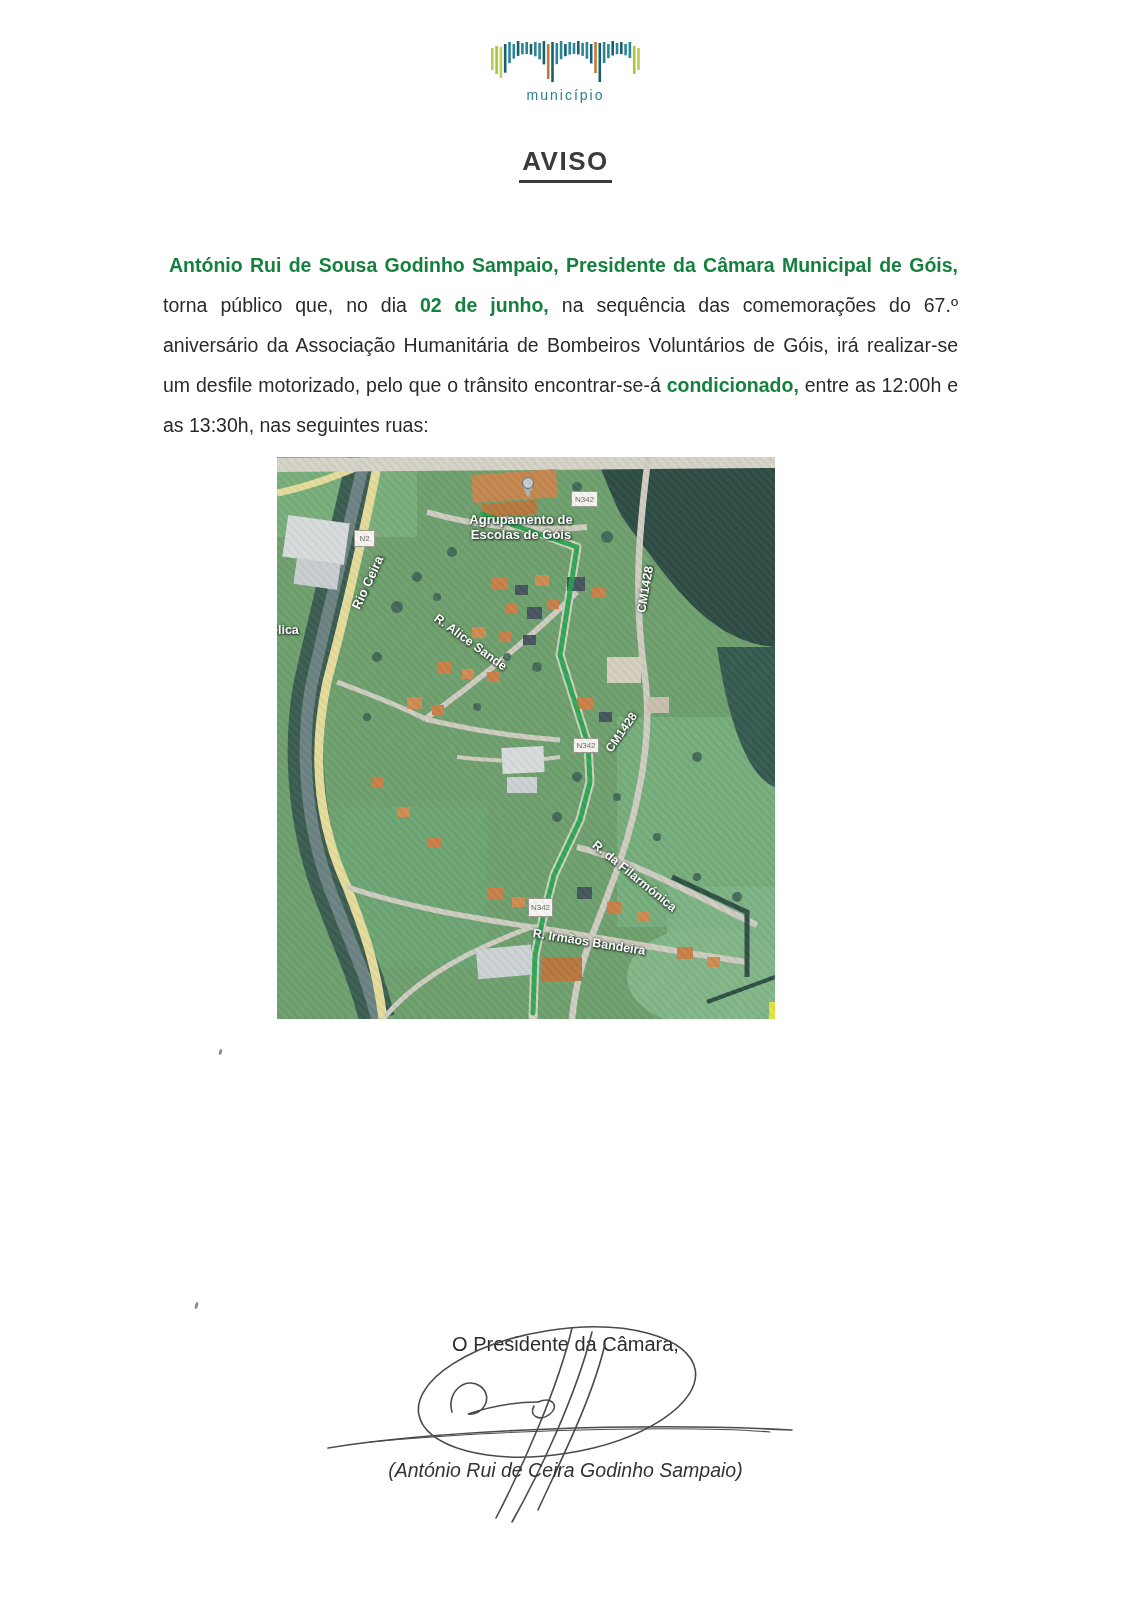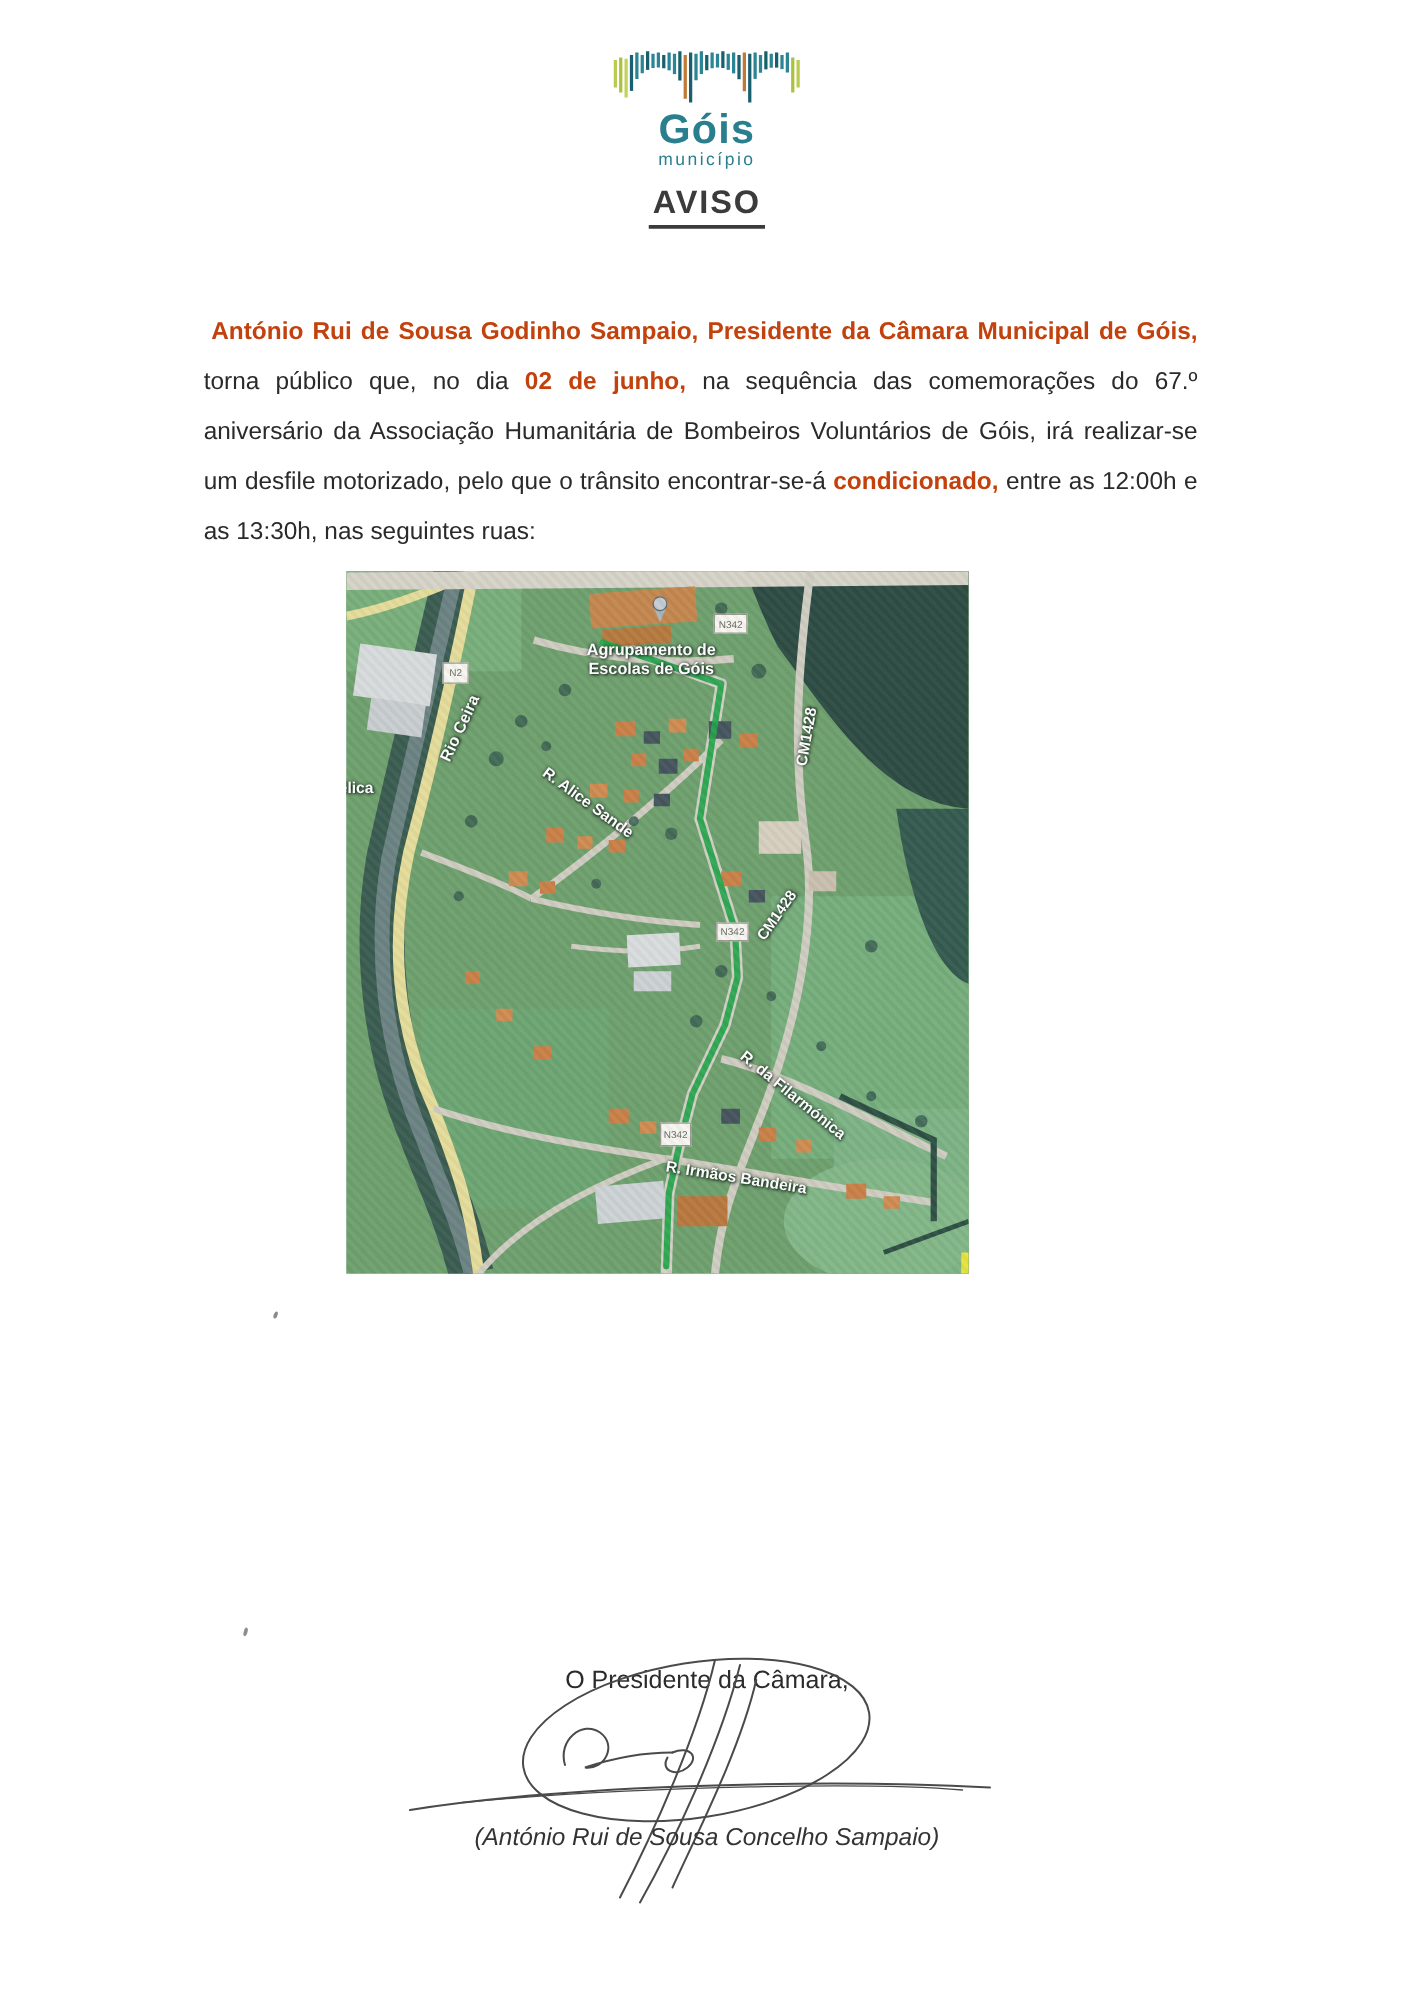--- a/index.html
+++ b/index.html
@@ -13,21 +13,21 @@
   .logo svg{display:block;margin:0 auto;}
   .logo-name{font-size:33px;font-weight:bold;color:#2a7f8e;line-height:30px;letter-spacing:1px;margin-top:2px;}
   .logo-sub{font-size:14px;color:#2a7f8e;letter-spacing:2px;margin-top:1px;text-align:center;}
   
   .title-wrap{position:absolute;top:146px;left:0;width:100%;text-align:center;}
   .title{display:inline-block;font-size:26px;font-weight:bold;color:#3b3b3b;
     letter-spacing:1.5px;border-bottom:3px solid #3b3b3b;padding:0 3px 3px 3px;}
   
   .para{position:absolute;left:163px;width:795px;font-size:19.5px;line-height:40px;
     text-align:justify;color:#2a2a2a;}
-  .para b{color:#c2410c;}
+  .para b{color:#15803d;}
   .p1{top:225px;text-indent:6px;}
   .p2{top:1090px;line-height:48px;}
   .p3{top:1181px;line-height:48px;text-indent:5px;}
   .p4{top:1276px;line-height:48px;}
   
   .map{position:absolute;left:277px;top:457px;width:498px;height:562px;margin:0;
     background:#6fa06e;overflow:hidden;}
   .map::after{content:"";position:absolute;inset:0;pointer-events:none;
     background:repeating-linear-gradient(47deg,rgba(255,255,255,.035) 0 3px,rgba(20,40,30,.035) 3px 6px);}
   .map svg{position:absolute;left:0;top:0;}
@@ -85,21 +85,20 @@
         <rect x="117.1" y="4" width="2.6" height="14.2" fill="#2c8595"></rect>
         <rect x="121.4" y="1" width="2.6" height="14.5" fill="#19606e"></rect>
         <rect x="125.7" y="3" width="2.6" height="11.2" fill="#2c8595"></rect>
         <rect x="130" y="2" width="2.6" height="12.1" fill="#19606e"></rect>
         <rect x="134.3" y="4" width="2.6" height="11.3" fill="#2c8595"></rect>
         <rect x="138.6" y="2" width="2.6" height="16" fill="#2c8595"></rect>
         <rect x="142.9" y="6" width="2.6" height="28" fill="#aac23f"></rect>
         <rect x="147.2" y="8" width="2.6" height="22" fill="#b9cc4f"></rect>
       </g>
     </svg>
-    <div class="logo-name">Góis</div>
     <div class="logo-sub">município</div>
   </div>
 
   <div class="title-wrap">
     <span class="title">AVISO</span>
   </div>
 
   <p class="para p1"><b>António Rui de Sousa Godinho Sampaio, Presidente da Câmara Municipal de Góis,</b><span> torna público que, no dia </span><b>02 de junho,</b><span> na sequência das comemorações do 67.º aniversário da Associação Humanitária de Bombeiros Voluntários de Góis, irá realizar-se um desfile motorizado, pelo que o trânsito encontrar-se-á </span><b>condicionado,</b><span> entre as 12:00h e as 13:30h, nas seguintes ruas:</span></p>
 
   <figure class="map">
@@ -232,18 +231,18 @@
       <path d="M272,10 C258,70 222,150 196,200"></path>
       <path d="M292,14 C276,78 238,158 212,204"></path>
       <path d="M305,26 C292,82 258,148 238,192"></path>
       <path d="M152,94 C146,74 166,58 180,68 C194,78 184,98 168,96 C186,90 212,84 238,84"></path>
       <path d="M238,84 C252,78 260,88 250,96 C240,104 228,98 234,88"></path>
       <path d="M28,130 C140,112 340,104 492,112"></path>
       <path d="M70,124 C220,110 400,108 470,114" stroke-width="1.1"></path>
     </g>
   </svg>
 
-  <div class="sig-name">(António Rui de Sousa Concelho Sampaio)</div>
+  <div class="sig-name">(António Rui de Ceira Godinho Sampaio)</div>
 
   <div class="artifact a1"></div>
   <div class="artifact a2"></div>
 
 </div>
 
 </body></html>

